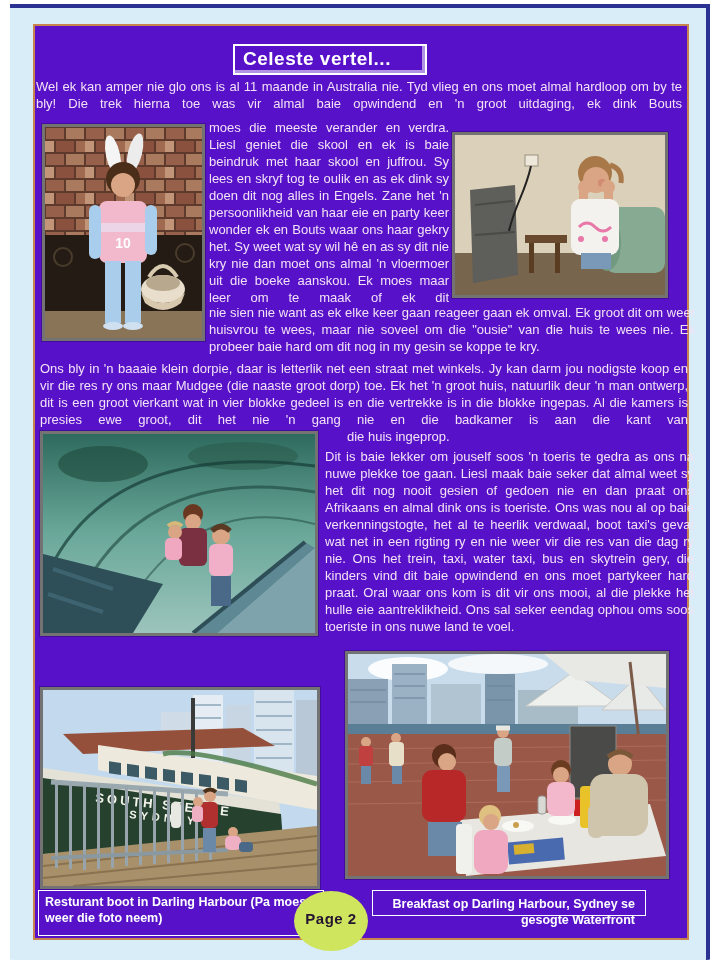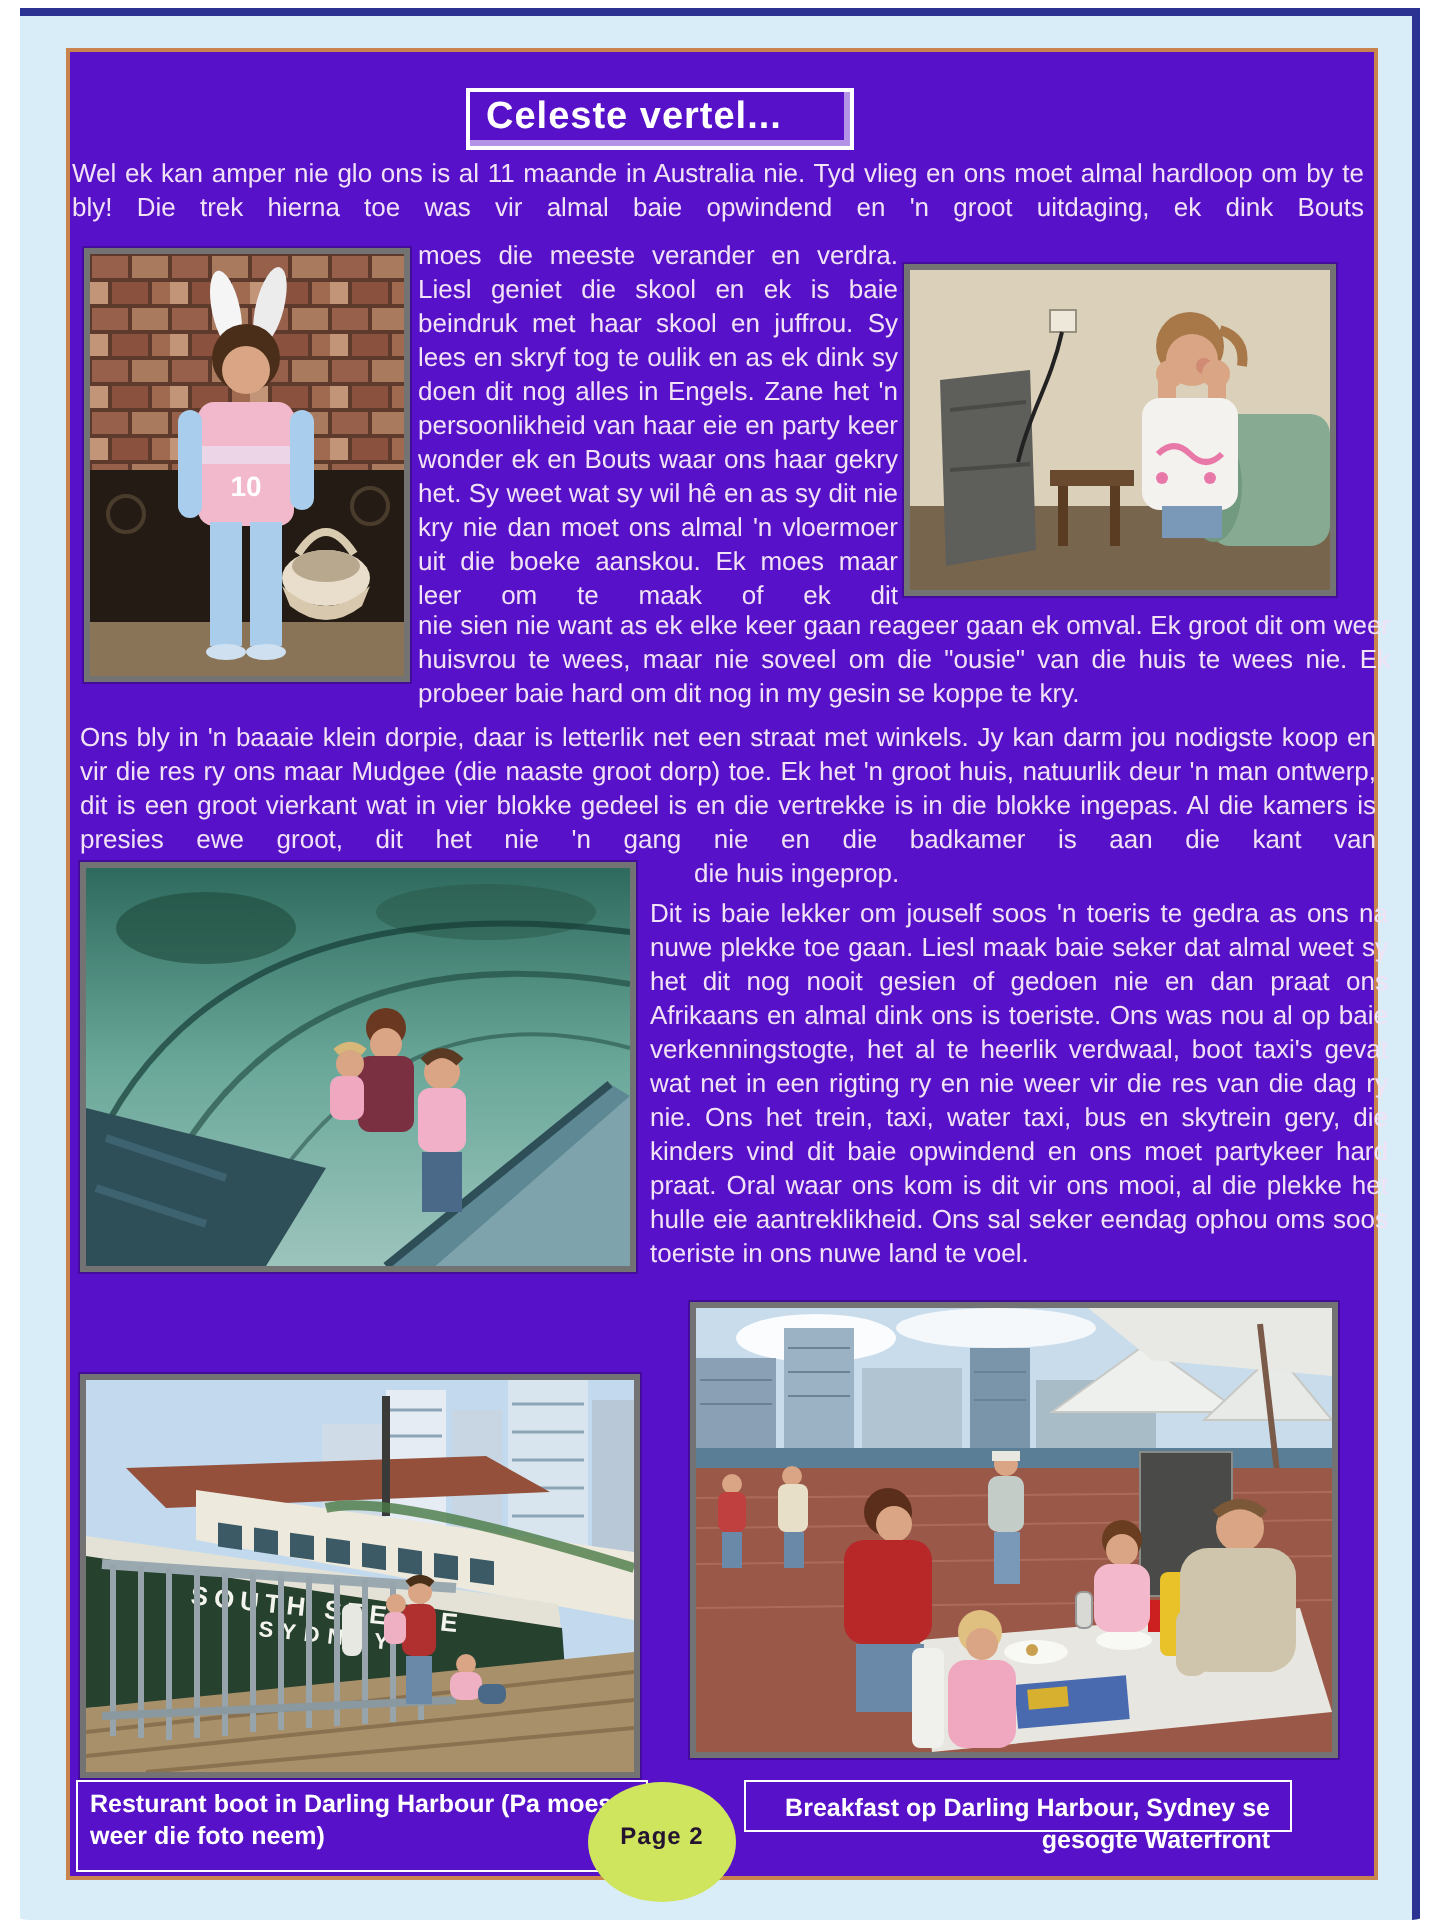--- a/index.html
+++ b/index.html
@@ -17,21 +17,21 @@
   .pht{position:absolute;border:3px solid #737373;box-shadow:0 0 0 1px rgba(58,10,134,.7);}
   .pht svg{display:block;}
   .photocap{position:absolute;left:0;right:0;bottom:10px;text-align:center;color:#ffffff;
             font-weight:bold;font-size:12.5px;text-shadow:1px 1px 1px rgba(0,0,0,.6);}
   .capbox{position:absolute;border:1px solid #ffffff;color:#ffffff;font-weight:bold;
           font-size:12.5px;line-height:16px;box-sizing:border-box;}
   .cap-left{padding:3px 6px;text-align:left;}
   .cap-center{padding:5px 10px;text-align:center;}
   .badge{position:absolute;left:294px;top:891px;width:74px;height:60px;border-radius:50%;
          background:#cfe55e;display:flex;align-items:center;justify-content:center;z-index:5;}
-  .badge span{font-size:12px;font-weight:bold;color:#241430;letter-spacing:.5px;transform:translateY(-3px);}
+  .badge span{font-size:15px;font-weight:bold;color:#241430;letter-spacing:.5px;transform:translateY(-3px);}
 </style>
 </head>
 <body>
 
 <div class="canvas">
   <div class="frame"></div>
   <div class="page"></div>
 
   <div class="titlebox">
     <h1>Celeste vertel...</h1>

